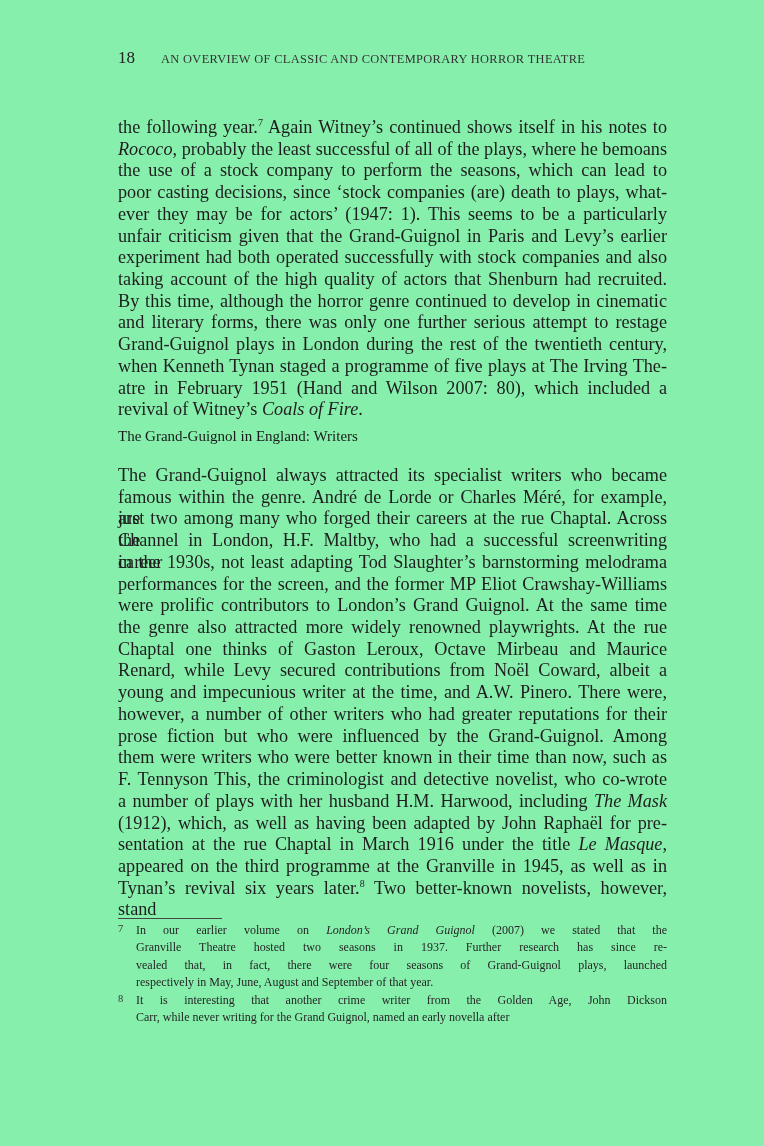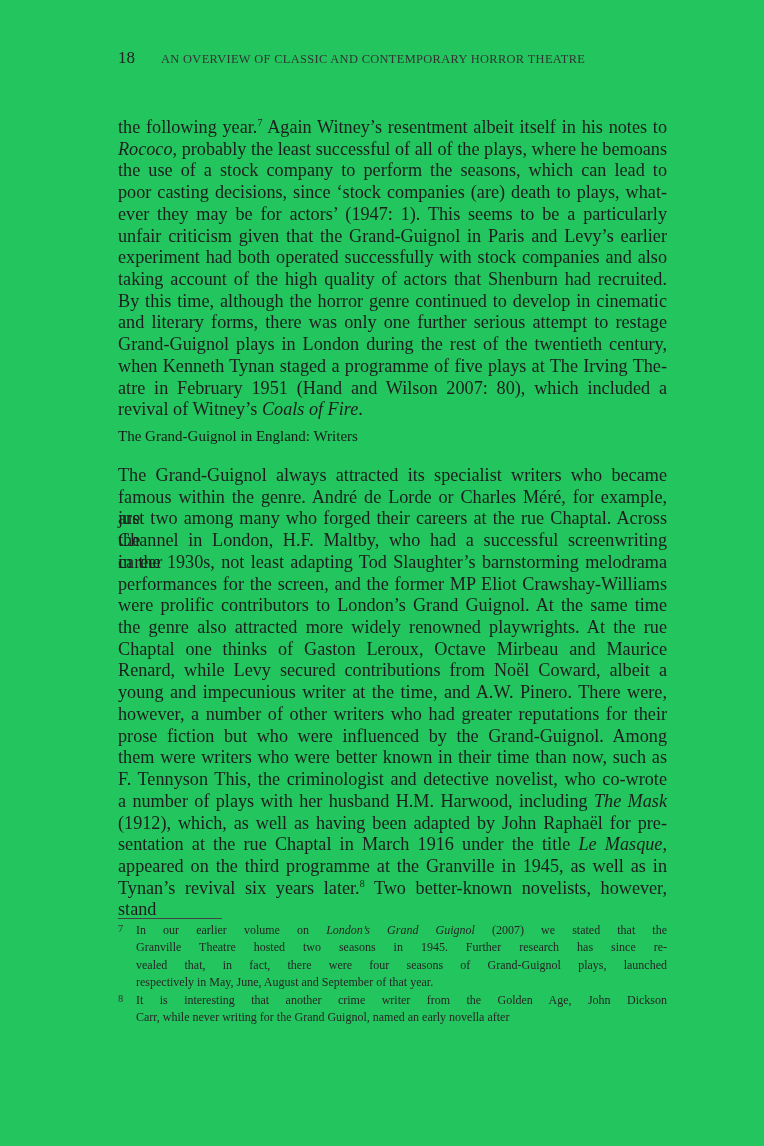--- a/index.html
+++ b/index.html
@@ -14,21 +14,21 @@
       overflow: hidden;
       font-family: "Liberation Serif", "DejaVu Serif", serif;
       color: #1e1e1e;
     }
     .page {
       position: absolute;
       left: 0;
       top: 0;
       width: 764px;
       height: 1146px;
-      background: #22c55e;
+      background: #86efac;
     }
     .running-head {
       position: absolute;
       left: 118px;
       top: 48px;
       width: 549px;
       height: 20px;
       white-space: nowrap;
     }
     .folio {
@@ -135,21 +135,21 @@
 </head>
 <body>
 
 <div class="page">
 
   <div class="running-head">
     <span class="folio">18</span><span class="running-title">An Overview of Classic and Contemporary Horror Theatre</span>
   </div>
 
   <div class="body-text para1">
-      <span class="line"><span class="inner"><span>the following year.</span><sup>7</sup><span> Again Witney’s resentment albeit itself in his notes to</span></span></span>
+      <span class="line"><span class="inner"><span>the following year.</span><sup>7</sup><span> Again Witney’s continued shows itself in his notes to</span></span></span>
       <span class="line"><span class="inner"><em>Rococo</em><span>, probably the least successful of all of the plays, where he bemoans</span></span></span>
       <span class="line"><span class="inner"><span>the use of a stock company to perform the seasons, which can lead to</span></span></span>
       <span class="line"><span class="inner"><span>poor casting decisions, since ‘stock companies (are) death to plays, what-</span></span></span>
       <span class="line"><span class="inner"><span>ever they may be for actors’ (1947: 1). This seems to be a particularly</span></span></span>
       <span class="line"><span class="inner"><span>unfair criticism given that the Grand-Guignol in Paris and Levy’s earlier</span></span></span>
       <span class="line"><span class="inner"><span>experiment had both operated successfully with stock companies and also</span></span></span>
       <span class="line"><span class="inner"><span>taking account of the high quality of actors that Shenburn had recruited.</span></span></span>
       <span class="line"><span class="inner"><span>By this time, although the horror genre continued to develop in cinematic</span></span></span>
       <span class="line"><span class="inner"><span>and literary forms, there was only one further serious attempt to restage</span></span></span>
       <span class="line"><span class="inner"><span>Grand-Guignol plays in London during the rest of the twentieth century,</span></span></span>
@@ -183,21 +183,21 @@
       <span class="line last"><span class="inner"><span>Tynan’s revival six years later.</span><sup>8</sup><span> Two better-known novelists, however, stand</span></span></span>
     </div>
 
   <div class="fn-rule"></div>
 
   <div class="footnotes">
     <div class="footnote">
       <span class="fn-num">7</span>
       <div>
           <span class="fn-line"><span class="inner"><span>In our earlier volume on </span><em>London’s Grand Guignol</em><span> (2007) we stated that the</span></span></span>
-          <span class="fn-line"><span class="inner"><span>Granville Theatre hosted two seasons in 1945. Further research has since re-</span></span></span>
+          <span class="fn-line"><span class="inner"><span>Granville Theatre hosted two seasons in 1937. Further research has since re-</span></span></span>
           <span class="fn-line"><span class="inner"><span>vealed that, in fact, there were four seasons of Grand-Guignol plays, launched</span></span></span>
           <span class="fn-line last"><span class="inner"><span>respectively in May, June, August and September of that year.</span></span></span>
         </div>
     </div>
     <div class="footnote">
       <span class="fn-num">8</span>
       <div>
           <span class="fn-line"><span class="inner"><span>It is interesting that another crime writer from the Golden Age, John Dickson</span></span></span>
           <span class="fn-line last"><span class="inner"><span>Carr, while never writing for the Grand Guignol, named an early novella after</span></span></span>
         </div>

